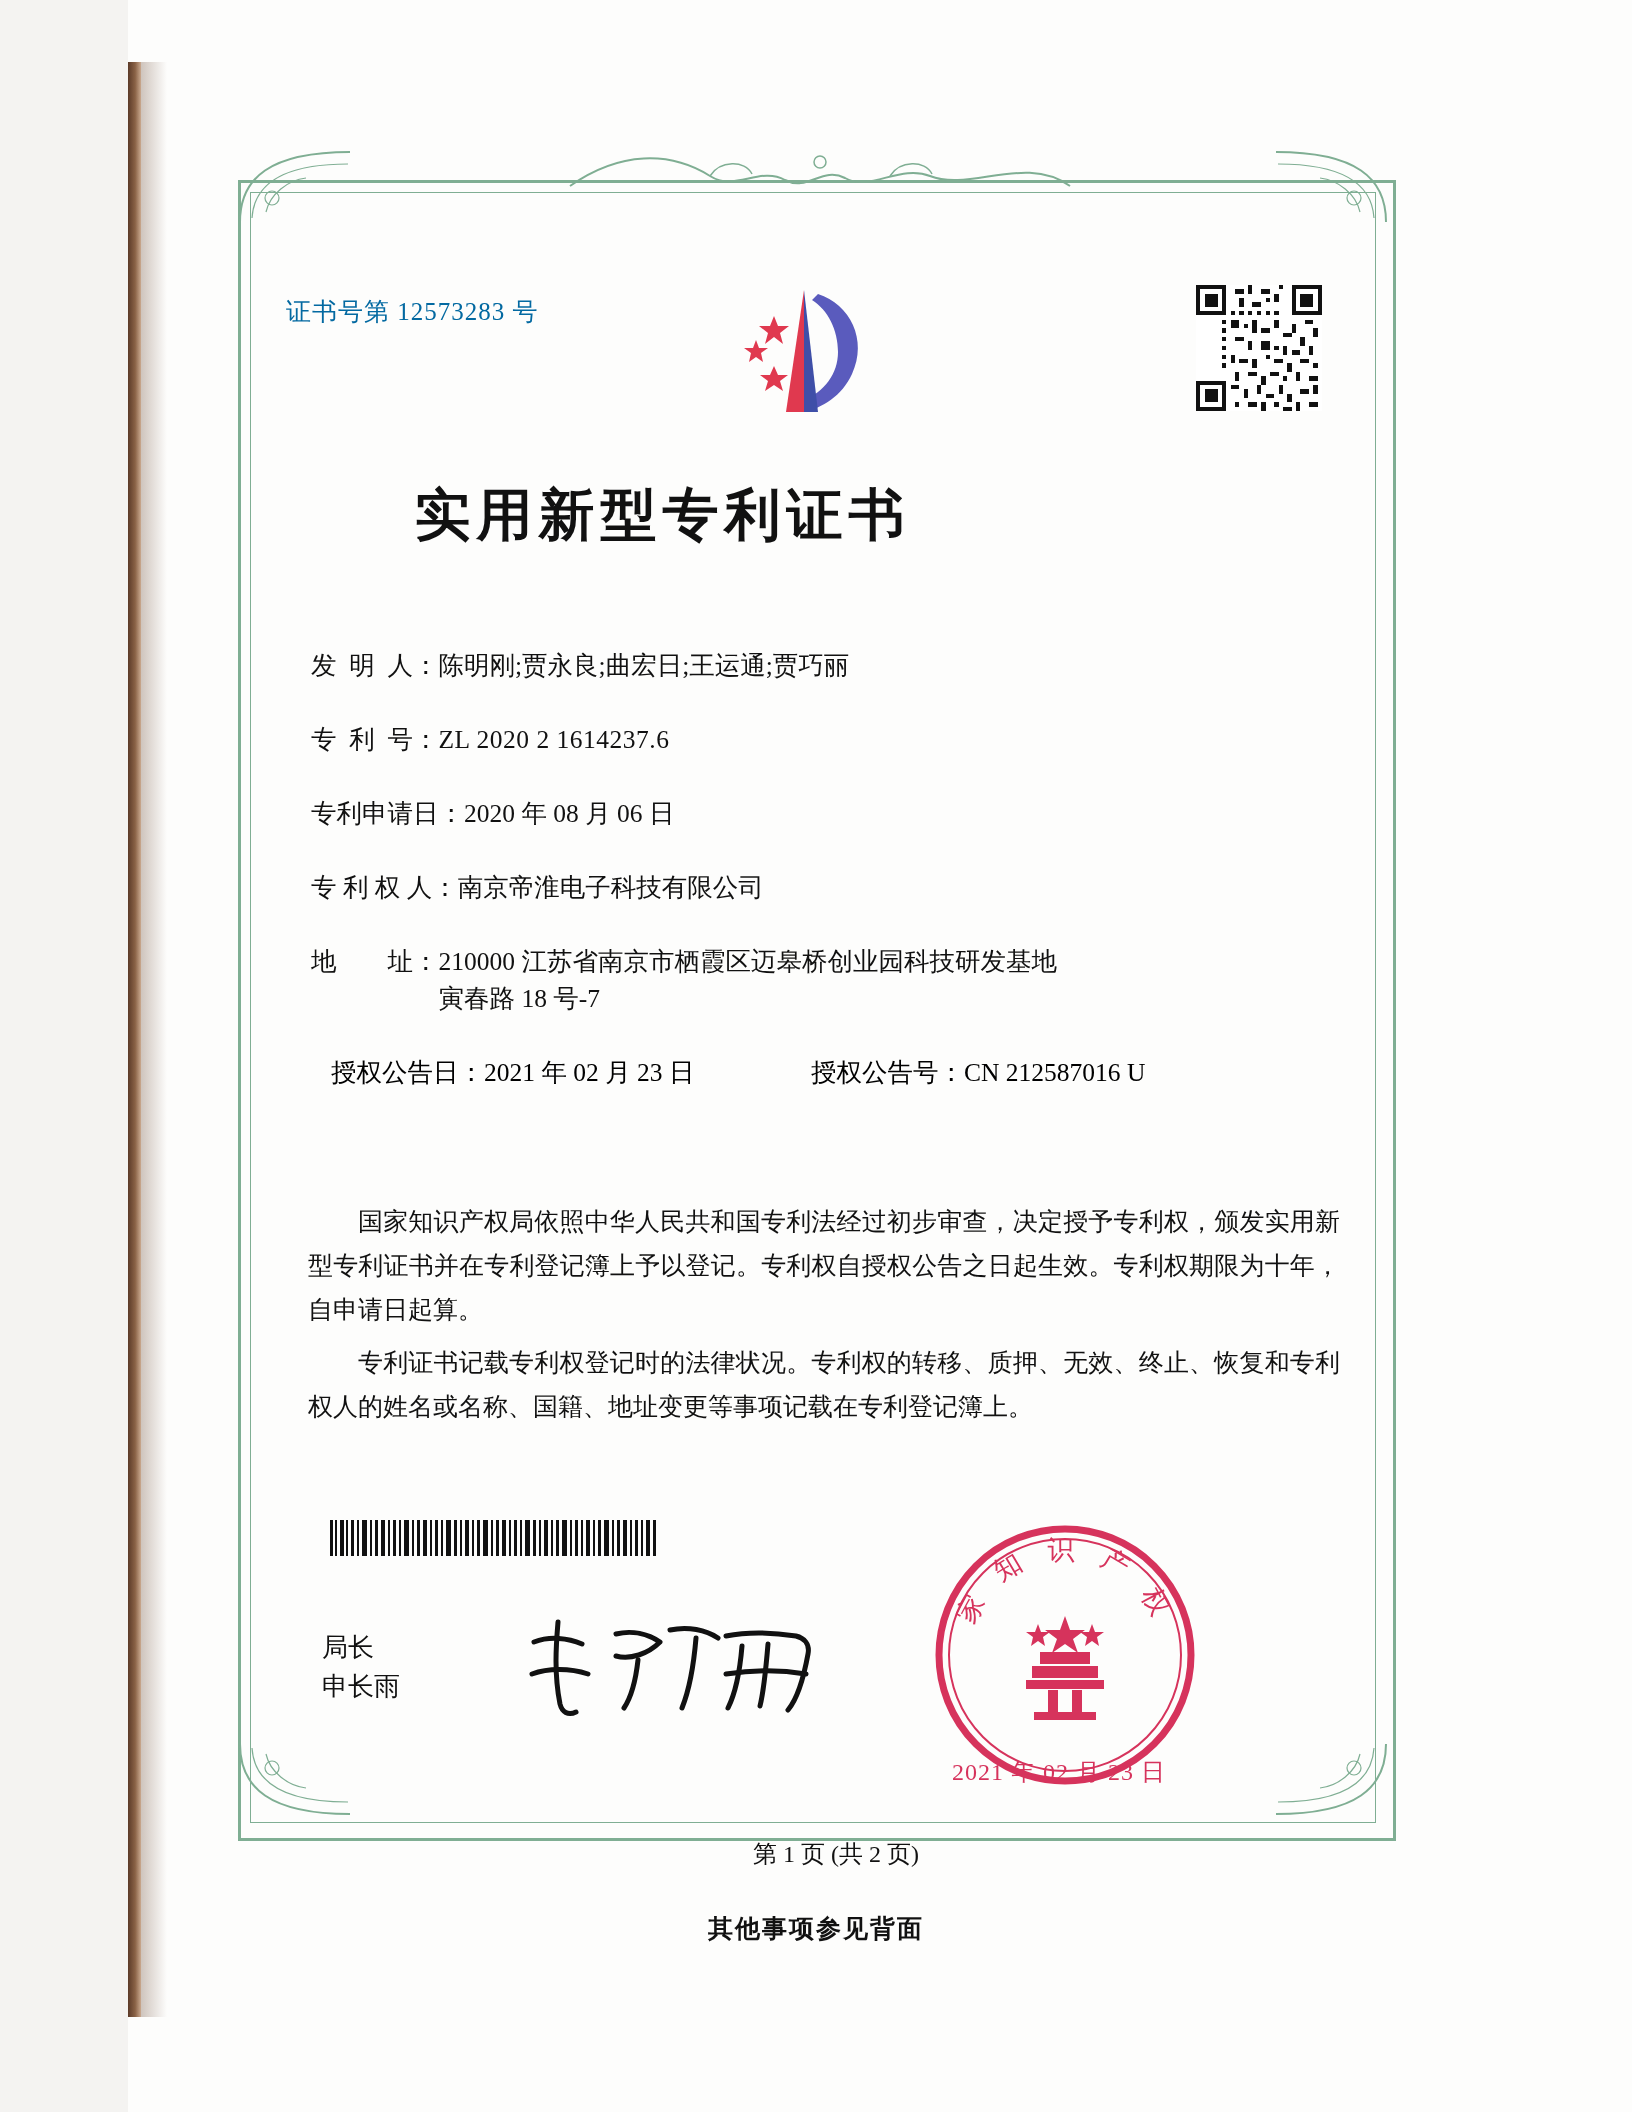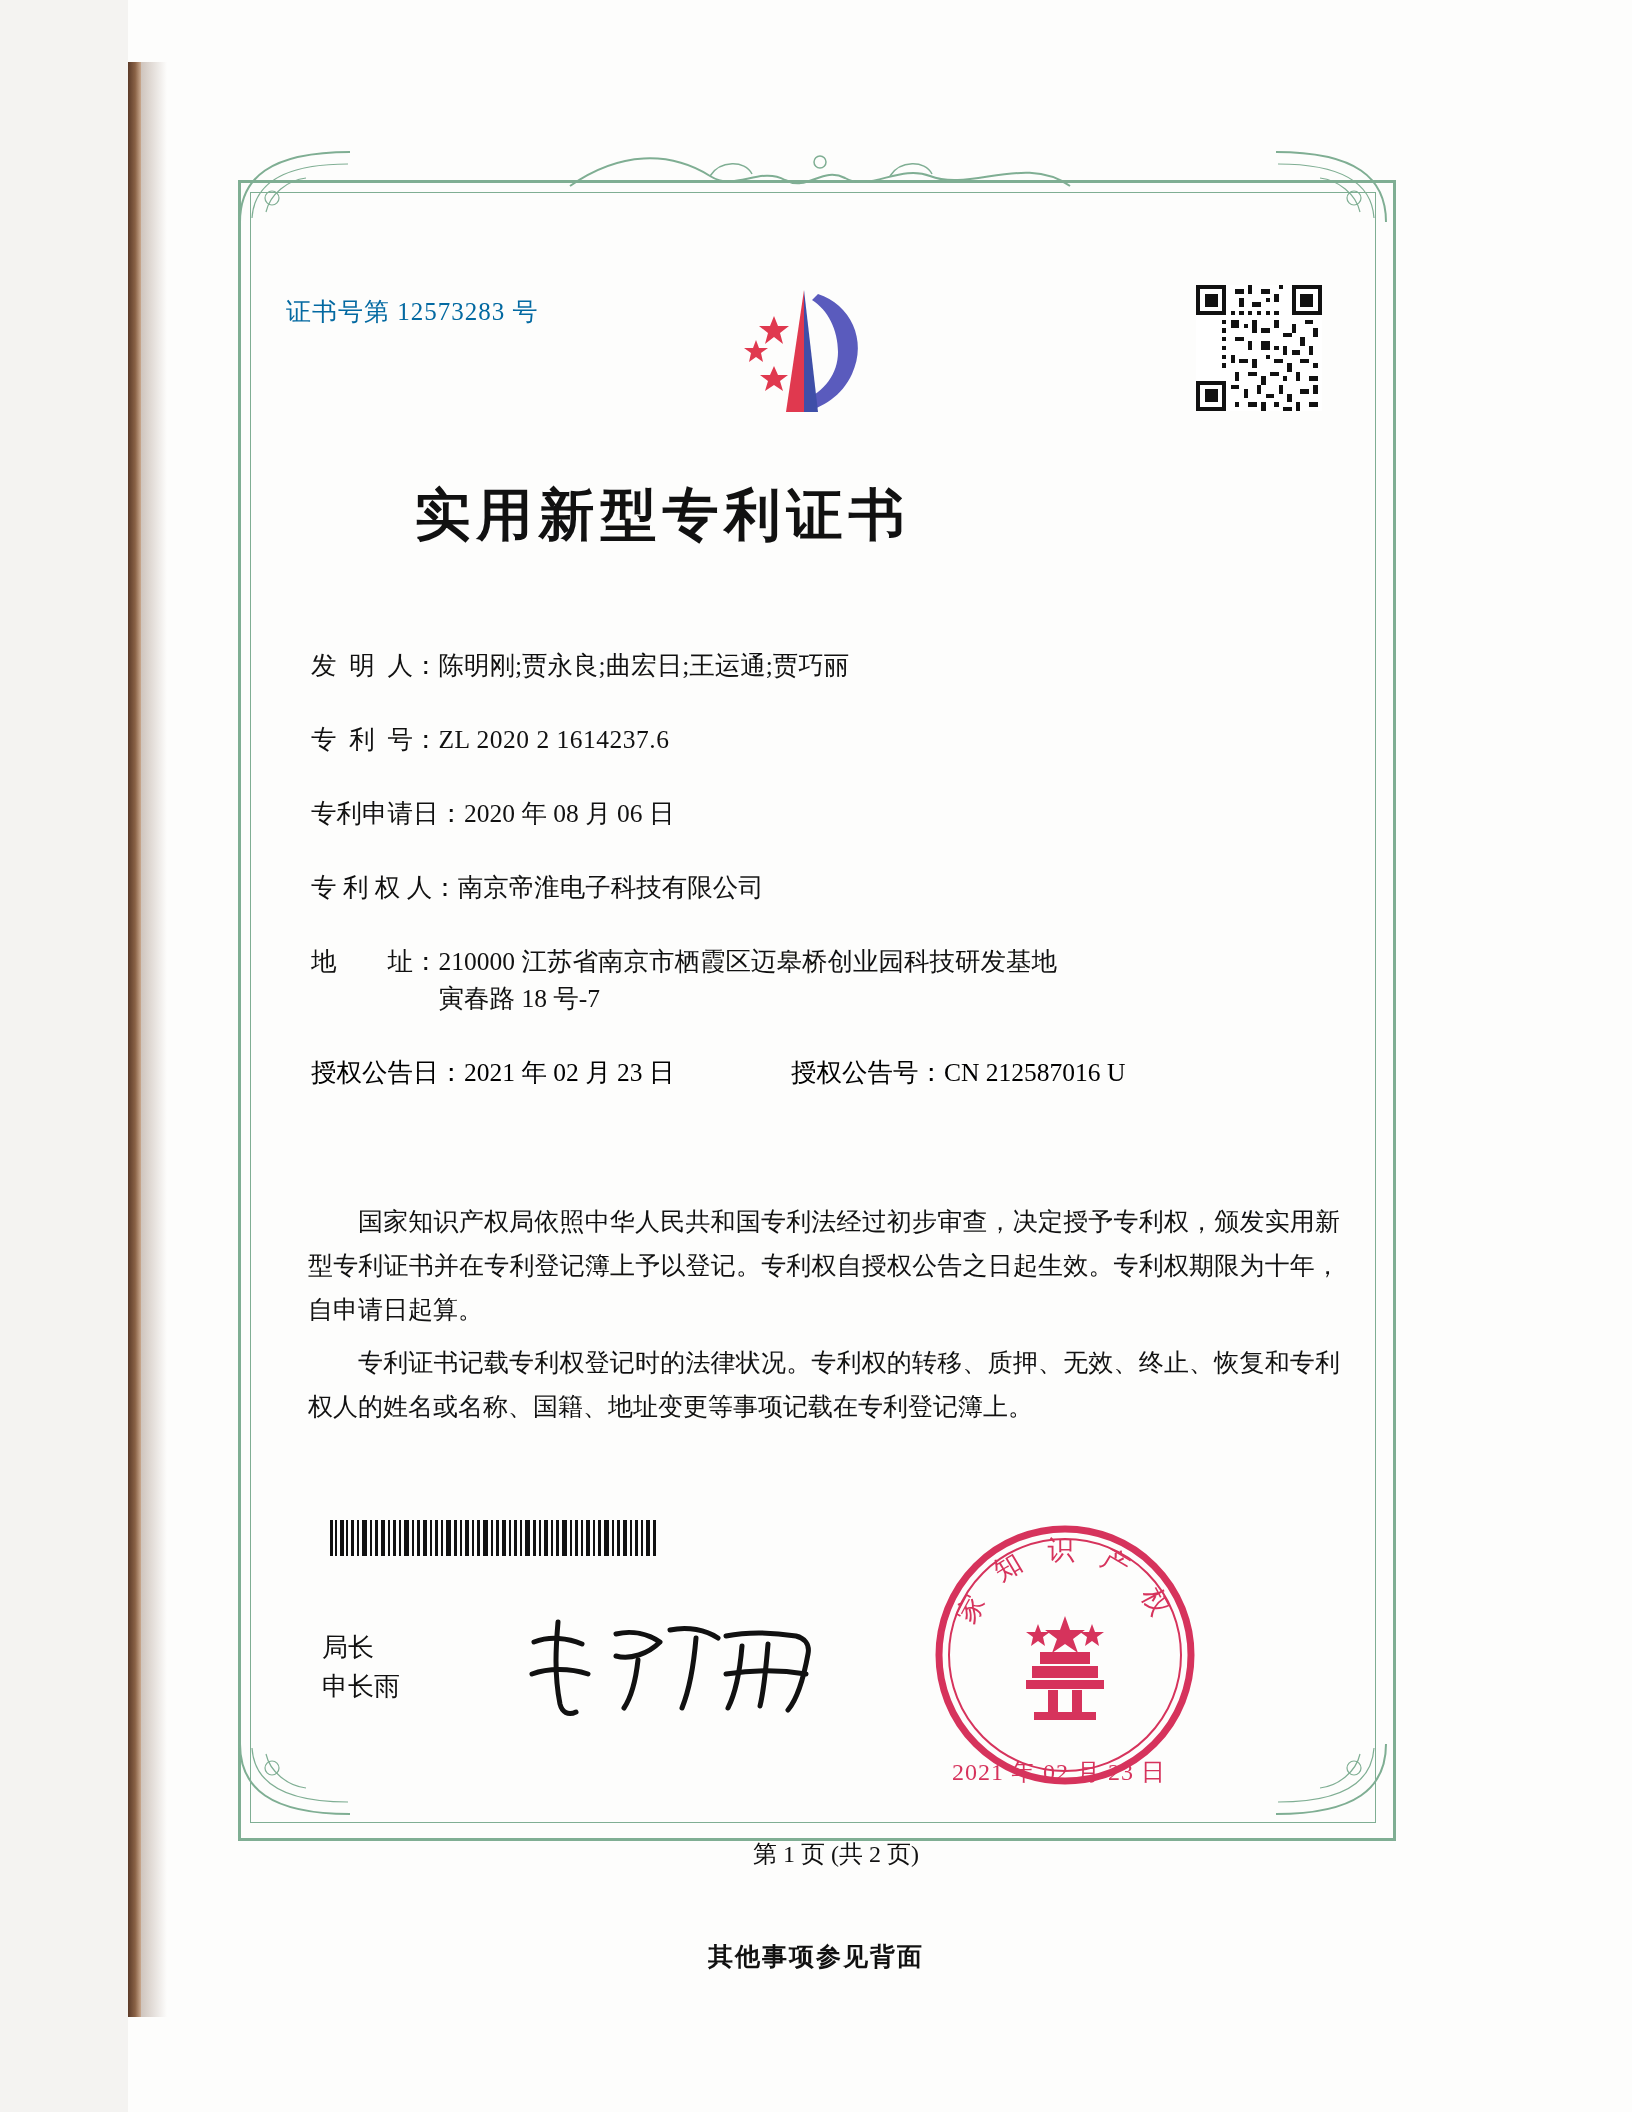--- a/index.html
+++ b/index.html
@@ -143,21 +143,21 @@
   .field-value.mono {
     font-family: "Liberation Serif", serif;
     letter-spacing: 0.5px;
   }
   .two-col {
     display: flex;
     align-items: flex-start;
     font-size: 25.5px;
     margin-bottom: 28px;
   }
-  .two-col .col-a { width: 480px; white-space: pre; }
+  .two-col .col-a { width: 480px; white-space: pre; margin-left: 20px; }
   .two-col .col-b { white-space: pre; }
 
   
   .paras {
     position: absolute;
     left: 300px; top: 1200px;
     width: 1040px;
     font-size: 25px;
     line-height: 1.75;
     color: #111;
@@ -221,21 +221,20 @@
   }
   .footer-note {
     position: absolute;
     left: 0; top: 1912px;
     width: 1632px;
     text-align: center;
     font-size: 25px;
     font-weight: bold;
     color: #111;
     letter-spacing: 2px;
-    margin-top: 28px;
   }
 </style>
 </head>
 <body>
 
 <div class="scan"></div>
 <div class="paper"></div>
 <div class="binding"></div>
 <div class="binding-shadow"></div>
 

